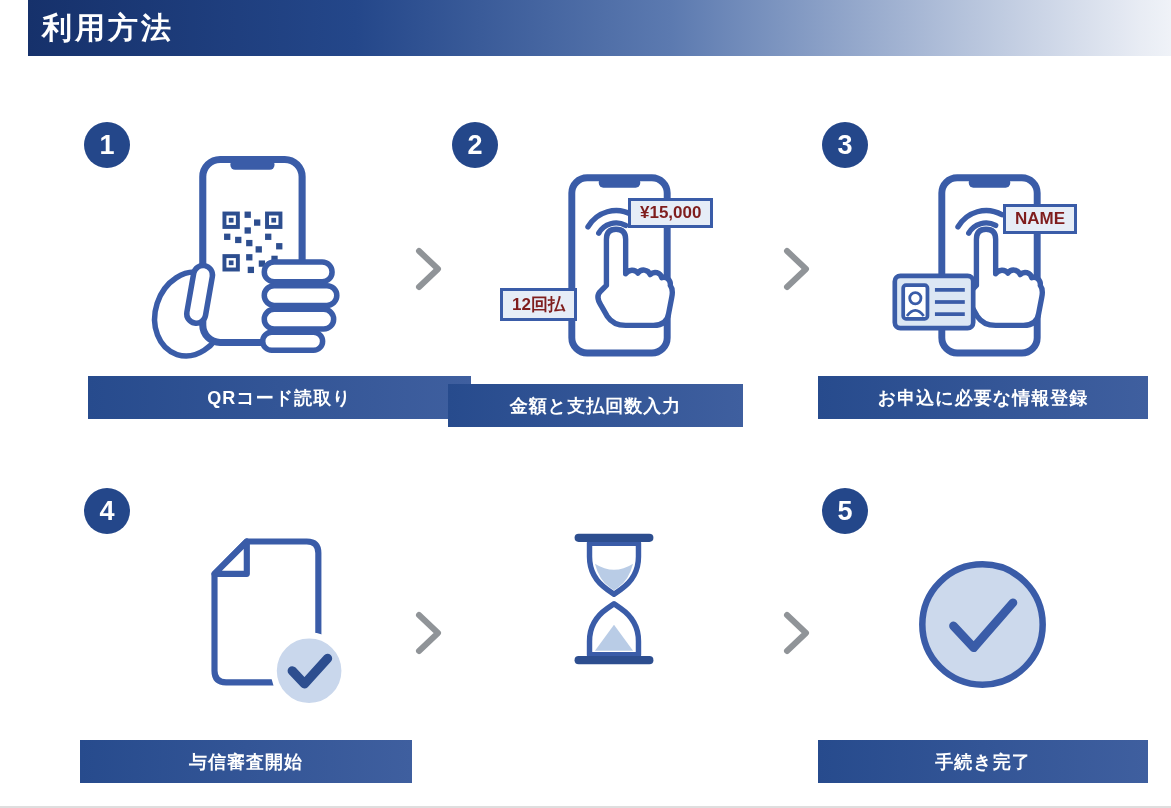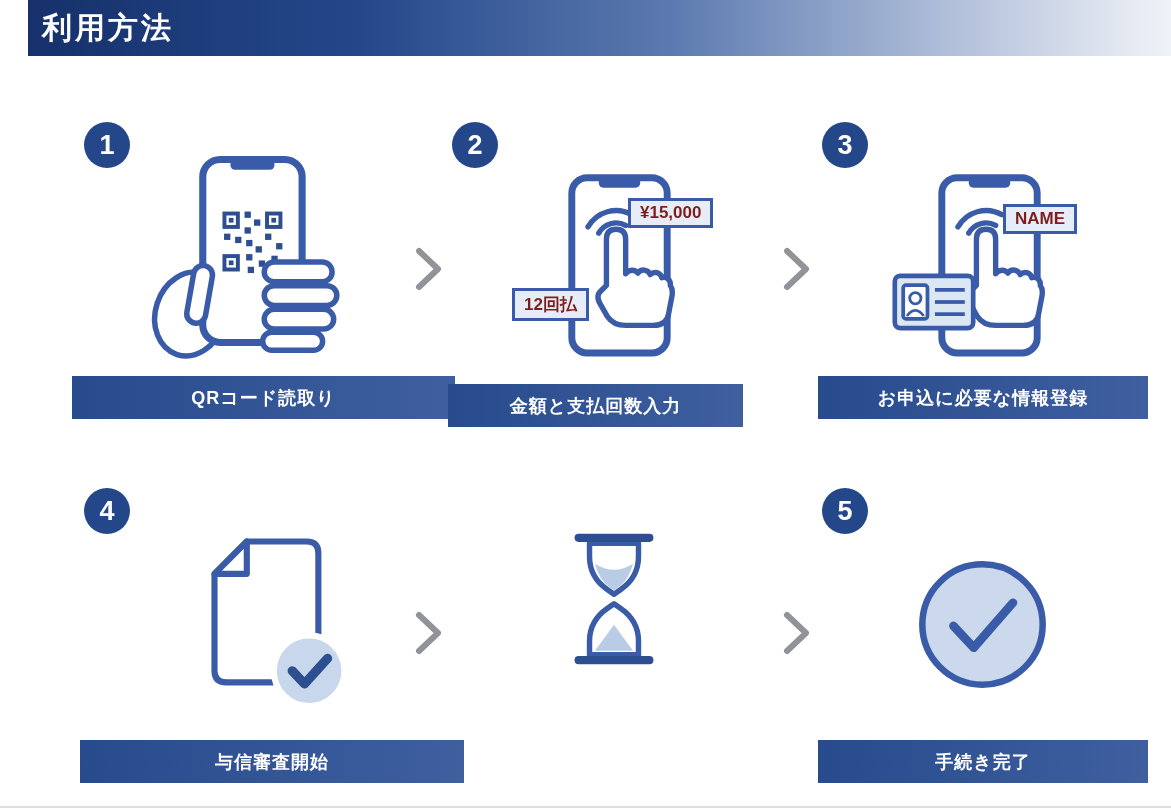--- a/index.html
+++ b/index.html
@@ -107,21 +107,21 @@
 
     <div class="iconwrap" style="left:500px;top:112px;width:240px;height:205px">
       <svg width="185" height="200" viewBox="0 0 240 260" style="left:27px;top:2px">
         <rect x="58" y="10" width="124" height="228" rx="20" fill="#fff" stroke="#3a5ca8" stroke-width="9"></rect>
         <rect x="93" y="10" width="54" height="13" rx="6" fill="#3a5ca8"></rect>
         <path d="M93 82 A26 26 0 0 1 128 72" fill="none" stroke="#3a5ca8" stroke-width="7" stroke-linecap="round"></path>
         <path d="M79 74 A42 42 0 0 1 136 58" fill="none" stroke="#3a5ca8" stroke-width="7" stroke-linecap="round"></path>
         <path d="M103 150 L103 90 Q103 77 115.5 77 Q128 77 128 90 L128 135 C132 129 140 129 144 134 C148 128 157 129 160 136 C165 131 173 133 175 140 C181 138 187 143 186 150 Q190 155 188 165 L184 186 Q182 202 164 202 L128 202 Q112 202 104 190 L96 176 Q88 164 96 157 Q102 151 103 150 Z" fill="#fff" stroke="#3a5ca8" stroke-width="7" stroke-linejoin="round" stroke-linecap="round"></path>
       </svg>
       <div class="tag" style="left:128px;top:30px">¥15,000</div>
-      <div class="tag" style="left:12px;top:120px">12回払</div>
+      <div class="tag" style="left:0;top:120px">12回払</div>
     </div>
 
     <div class="iconwrap" style="left:870px;top:112px;width:240px;height:205px">
       <svg width="185" height="200" viewBox="0 0 240 260" style="left:27px;top:2px">
         <rect x="58" y="10" width="124" height="228" rx="20" fill="#fff" stroke="#3a5ca8" stroke-width="9"></rect>
         <rect x="93" y="10" width="54" height="13" rx="6" fill="#3a5ca8"></rect>
         <path d="M93 82 A26 26 0 0 1 128 72" fill="none" stroke="#3a5ca8" stroke-width="7" stroke-linecap="round"></path>
         <path d="M79 74 A42 42 0 0 1 136 58" fill="none" stroke="#3a5ca8" stroke-width="7" stroke-linecap="round"></path>
         <path d="M103 150 L103 90 Q103 77 115.5 77 Q128 77 128 90 L128 135 C132 129 140 129 144 134 C148 128 157 129 160 136 C165 131 173 133 175 140 C181 138 187 143 186 150 Q190 155 188 165 L184 186 Q182 202 164 202 L128 202 Q112 202 104 190 L96 176 Q88 164 96 157 Q102 151 103 150 Z" fill="#fff" stroke="#3a5ca8" stroke-width="7" stroke-linejoin="round" stroke-linecap="round"></path>
       </svg>
@@ -159,20 +159,20 @@
       </svg>
     </div>
 
     <div class="icon" style="left:910px;top:496px">
       <svg width="145" height="145" viewBox="0 0 200 200">
         <circle cx="100" cy="100" r="83" fill="#ccd9ec" stroke="#3a5ca8" stroke-width="9"></circle>
         <path d="M60 102 L88 132 L142 70" fill="none" stroke="#3a5ca8" stroke-width="12" stroke-linecap="round" stroke-linejoin="round"></path>
       </svg>
     </div>
 
-    <div class="bar" style="left:72px;top:320px;width:383px">QRコード読取り</div>
+    <div class="bar" style="left:88px;top:320px;width:383px">QRコード読取り</div>
     <div class="bar" style="left:448px;top:328px;width:295px">金額と支払回数入力</div>
     <div class="bar" style="left:818px;top:320px;width:330px">お申込に必要な情報登録</div>
-    <div class="bar" style="left:80px;top:684px;width:384px">与信審査開始</div>
+    <div class="bar" style="left:80px;top:684px;width:332px">与信審査開始</div>
     <div class="bar" style="left:818px;top:684px;width:330px">手続き完了</div>
 
   </main>
 </div>
 
 </body></html>

